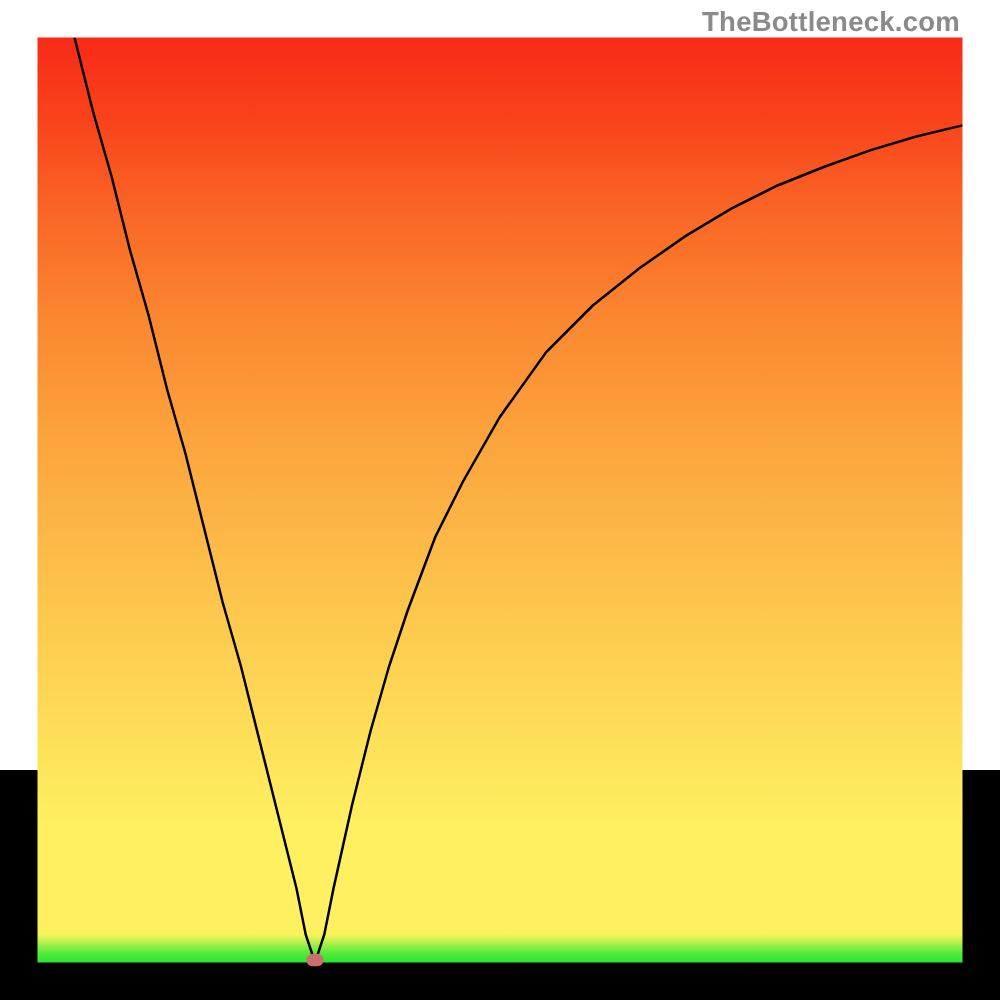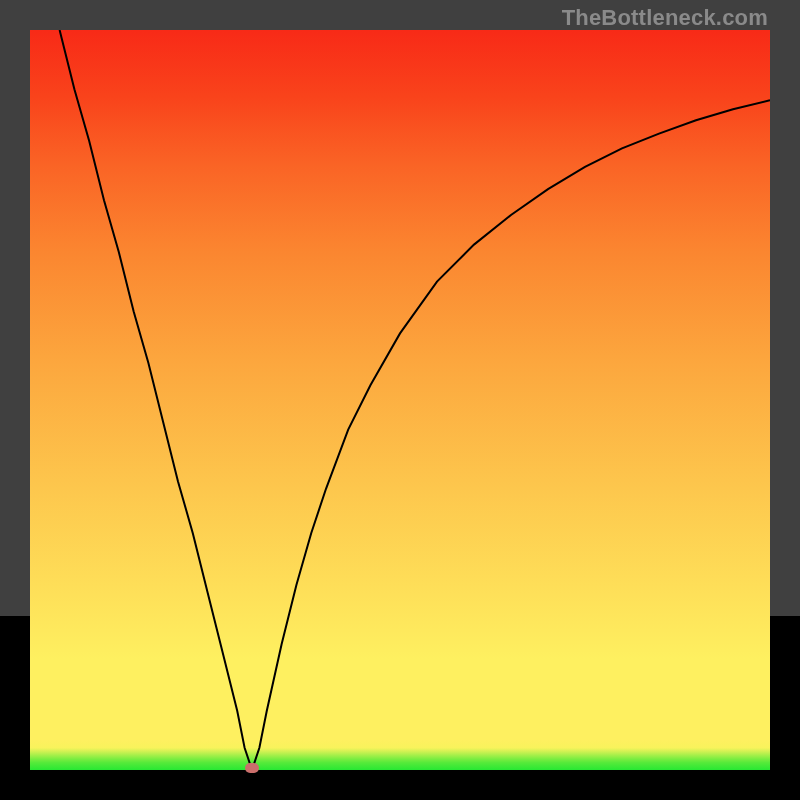--- a/index.html
+++ b/index.html
@@ -9,21 +9,21 @@
     height: 800px;
     background: #000;
     overflow: hidden;
   }
   .frame {
     position: absolute;
     left: 0;
     top: 0;
     width: 800px;
     height: 616px;
-    background: #404040;
+    background: #ffffff;
   }
   .plot-area {
     position: absolute;
     left: 30px;
     top: 30px;
     width: 740px;
     height: 740px;
     
     background: linear-gradient(
       to top,

